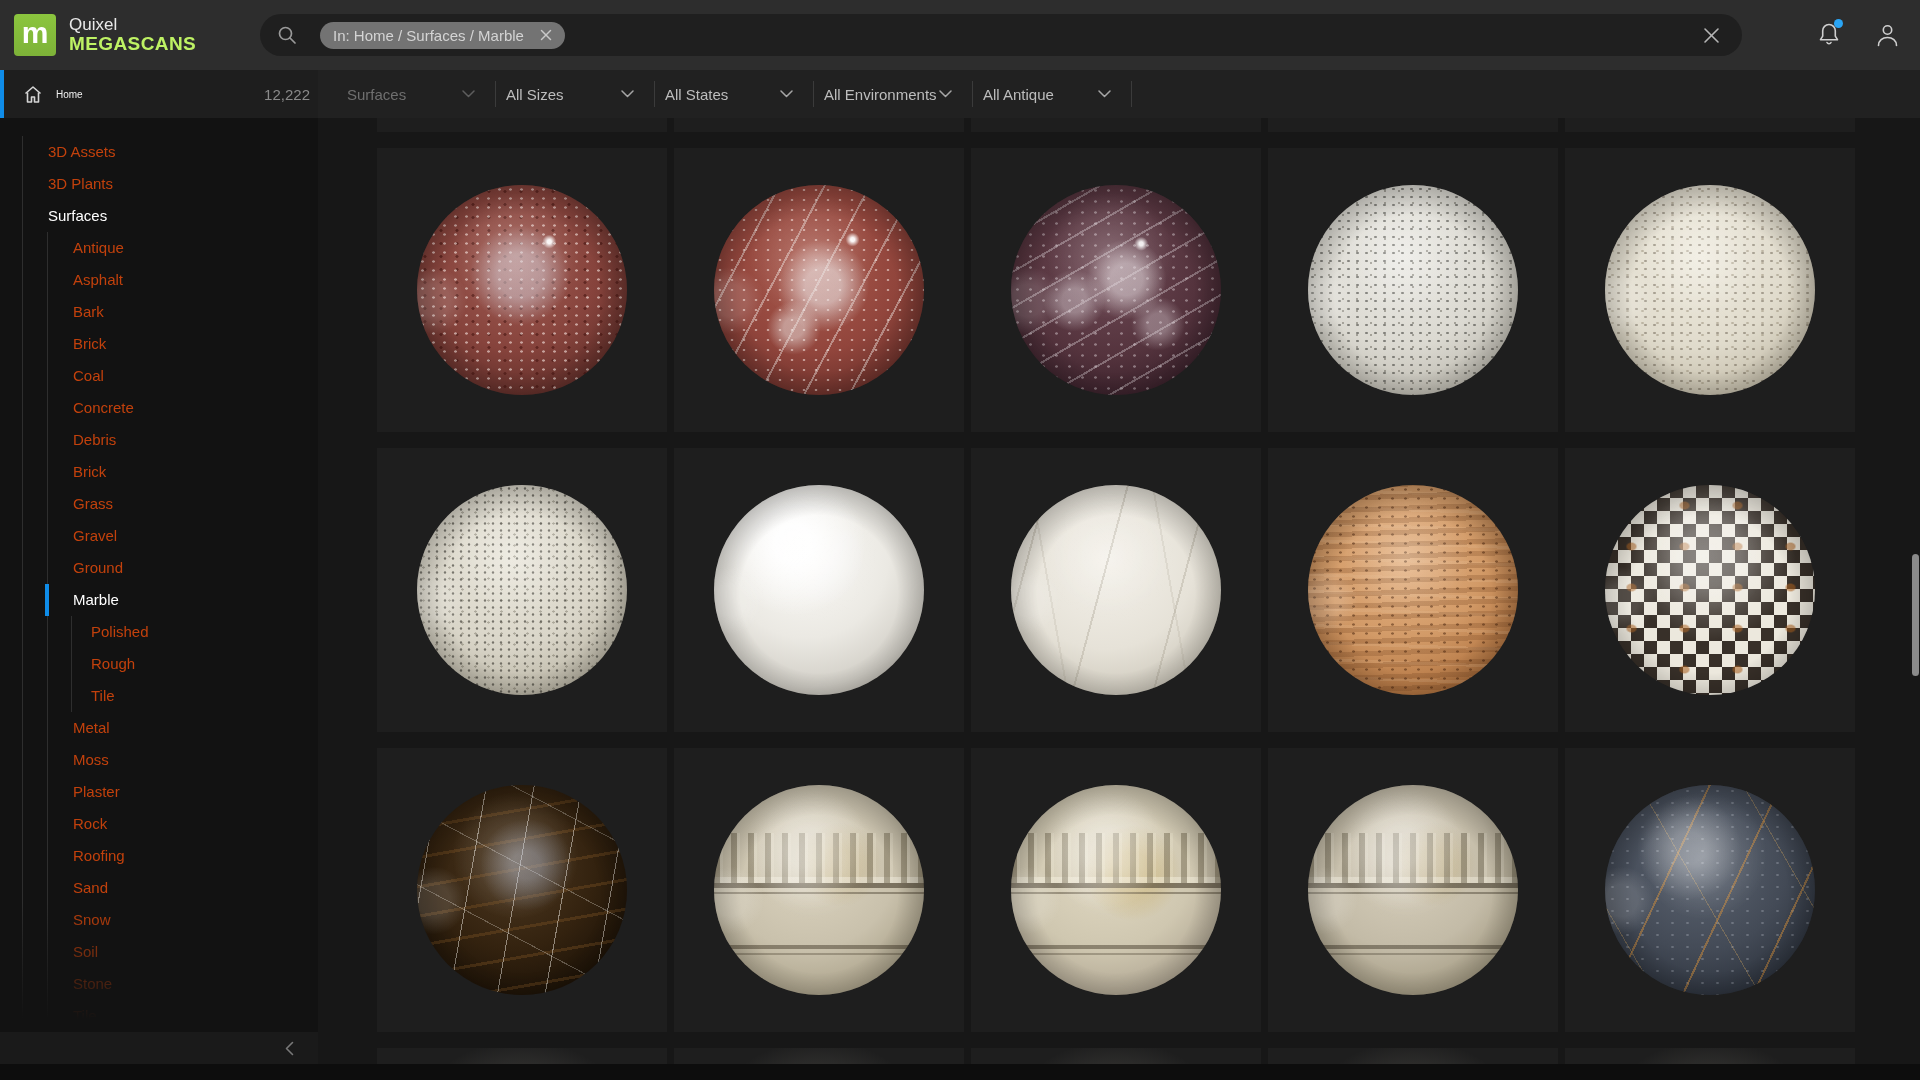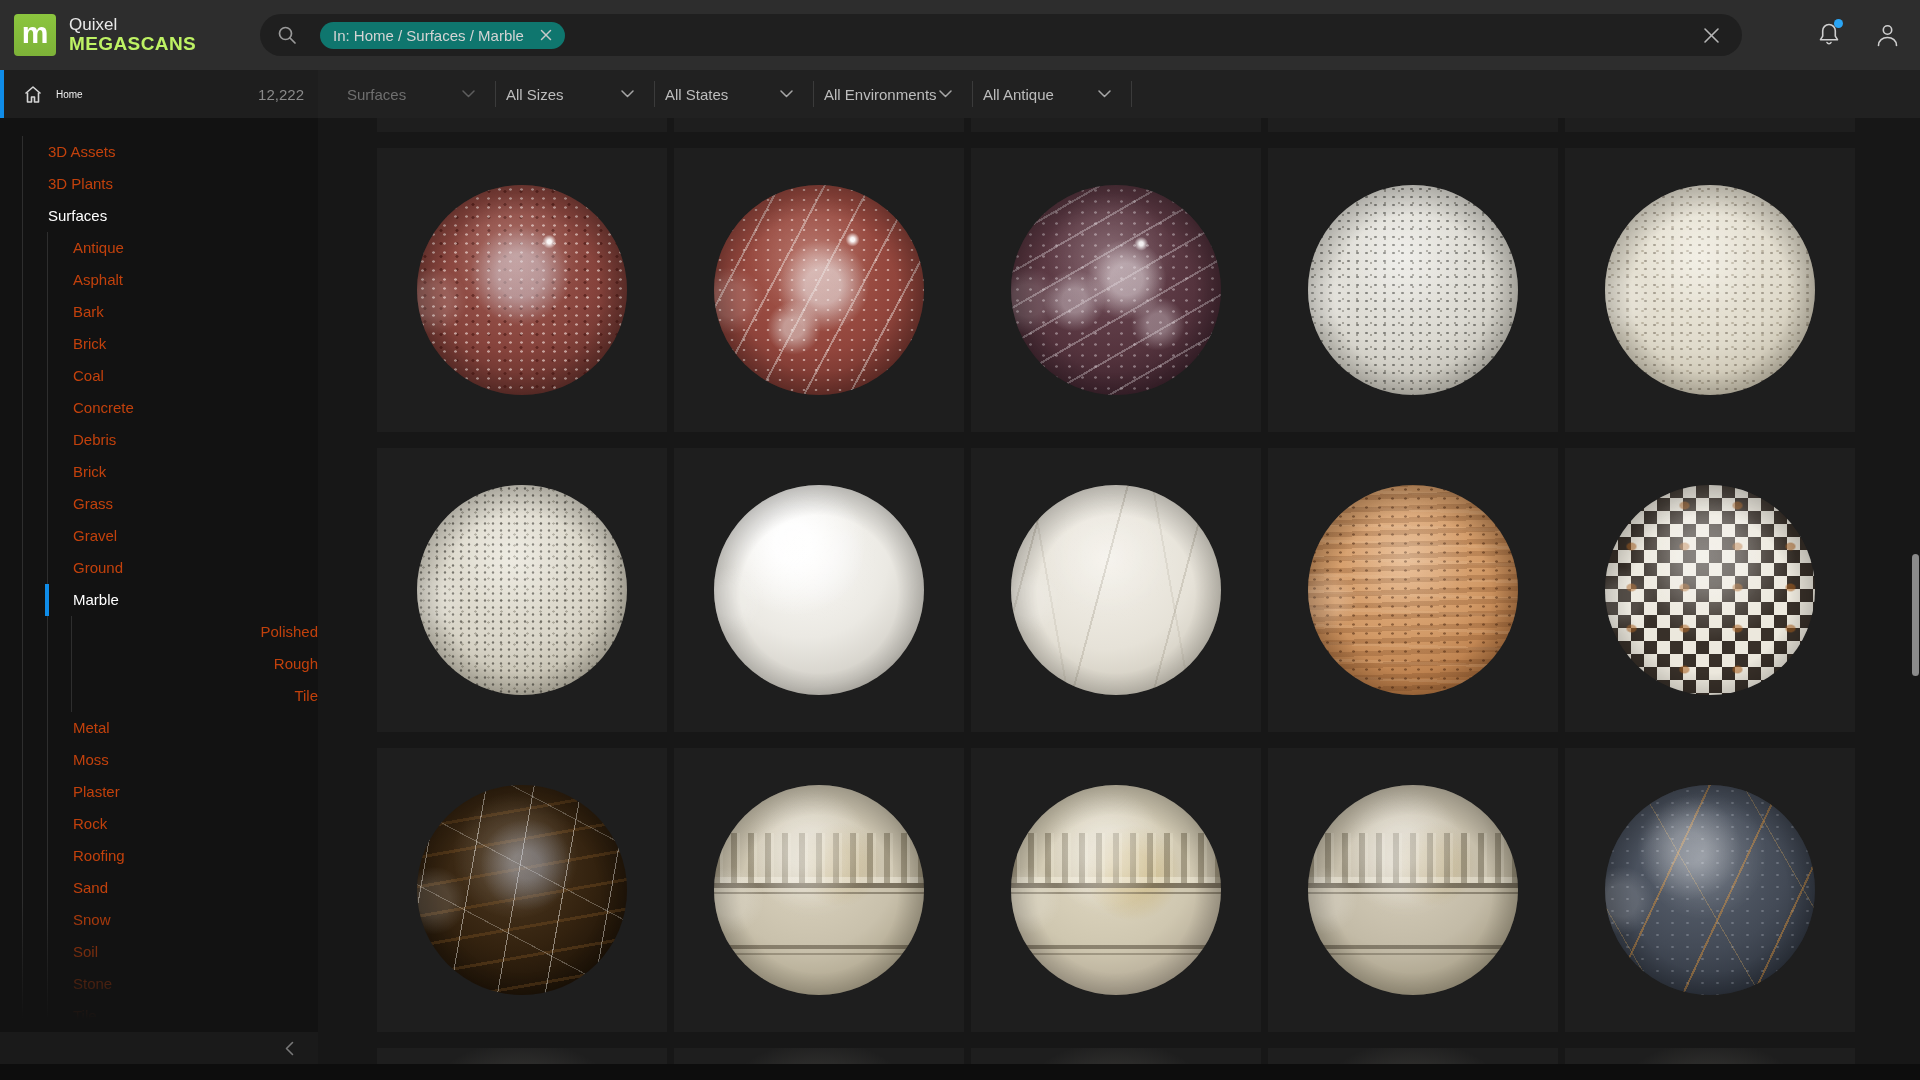--- a/index.html
+++ b/index.html
@@ -14,21 +14,21 @@
     background:linear-gradient(180deg, var(--logo-green) 0%, #7db238 100%);
     display:flex; align-items:center; justify-content:center;
     color:#fff; font-weight:bold; font-size:30px; line-height:1; padding-bottom:4px; }
   .brand { display:flex; flex-direction:column; line-height:1.05; }
   .brand .l1 { color:#e9e9e9; font-size:17px; font-weight:400; }
   .brand .l2 { color:#bef264; font-size:19px; font-weight:bold; letter-spacing:.4px; }
 
   .searchbar { position:absolute; left:260px; top:14px; width:1482px; height:42px;
     background:#1f1f1f; border-radius:21px; display:flex; align-items:center; }
   .search-glass { margin-left:16px; flex:0 0 auto; }
-  .search-tag { margin-left:22px; height:27px; background:#0f766e; border-radius:14px;
+  .search-tag { margin-left:22px; height:27px; background:#737373; border-radius:14px;
     display:flex; align-items:center; gap:16px; padding:0 13px; cursor:pointer; }
   .search-tag span { color:#d4d4d4; font-size:15px; white-space:nowrap; }
   .search-input-ghost { flex:1; height:100%; cursor:text; }
   .search-clear { margin-right:18px; width:26px; height:26px; display:flex;
     align-items:center; justify-content:center; cursor:pointer; flex:0 0 auto; }
 
   .top-icons { position:absolute; right:18px; top:0; height:70px; display:flex;
     align-items:center; gap:28px; }
   .icon-btn { position:relative; width:30px; height:30px; display:flex;
     align-items:center; justify-content:center; cursor:pointer; }
@@ -36,40 +36,40 @@
     border-radius:50%; background:var(--badge-blue); }
 
   
   .navrow { position:absolute; left:0; top:70px; width:1920px; height:48px; display:flex; }
   .home-cell { width:318px; height:48px; background:#1e1e1e; position:relative;
     display:flex; align-items:center; cursor:pointer; }
   .home-accent { position:absolute; left:0; top:0; width:4px; height:48px;
     background:var(--accent); }
   .home-cell .home-ic { margin-left:22px; }
   .home-label { margin-left:12px; color:#f0f0f0; font-size:10px; }
-  .asset-count { position:absolute; right:14px; color:#8a8a8a; font-size:15px; }
+  .asset-count { position:absolute; right:8px; color:#8a8a8a; font-size:15px; }
 
   .filterbar { flex:1; height:48px; background:#212121; display:flex; align-items:center;
     padding-left:19px; }
   .filter { width:158px; height:48px; display:flex; align-items:center;
     justify-content:space-between; padding:0 20px 0 10px; cursor:pointer; }
   .filter span { color:#bdbdbd; font-size:15px; }
   .filter.disabled span { color:#6f6f6f; }
   .filter.disabled svg polyline { stroke:#5d5d5d; }
   .vsep { width:1px; height:26px; background:#3b3b3b; }
 
   
   .sidebar { position:absolute; left:0; top:118px; width:318px; height:946px;
     background:#121212; display:flex; flex-direction:column; }
   .tree { position:relative; flex:1; padding-top:18px; overflow:hidden; }
   .titem { height:32px; line-height:32px; font-size:15px; color:#c2410c;
     cursor:pointer; white-space:nowrap; }
   .titem.lv1 { padding-left:48px; }
   .titem.lv2 { padding-left:73px; }
-  .titem.lv3 { padding-left:117px;text-align:right; }
+  .titem.lv3 { padding-left:91px; }
   .titem.active { color:#ffffff; }
   .titem.selected { color:#ffffff; }
   .guide { position:absolute; width:1px; background:#2e2e2e; }
   .g1 { left:22px; top:18px; height:896px; }
   .g2 { left:47px; top:114px; height:800px; }
   .g3 { left:71px; top:498px; height:96px; }
   .sel-bar { position:absolute; left:45px; top:466px; width:4px; height:32px;
     background:var(--accent); }
   .tree-fade { position:absolute; left:0; right:0; bottom:0; height:130px;
     background:linear-gradient(180deg, rgba(18,18,18,0) 0%, #121212 90%);

